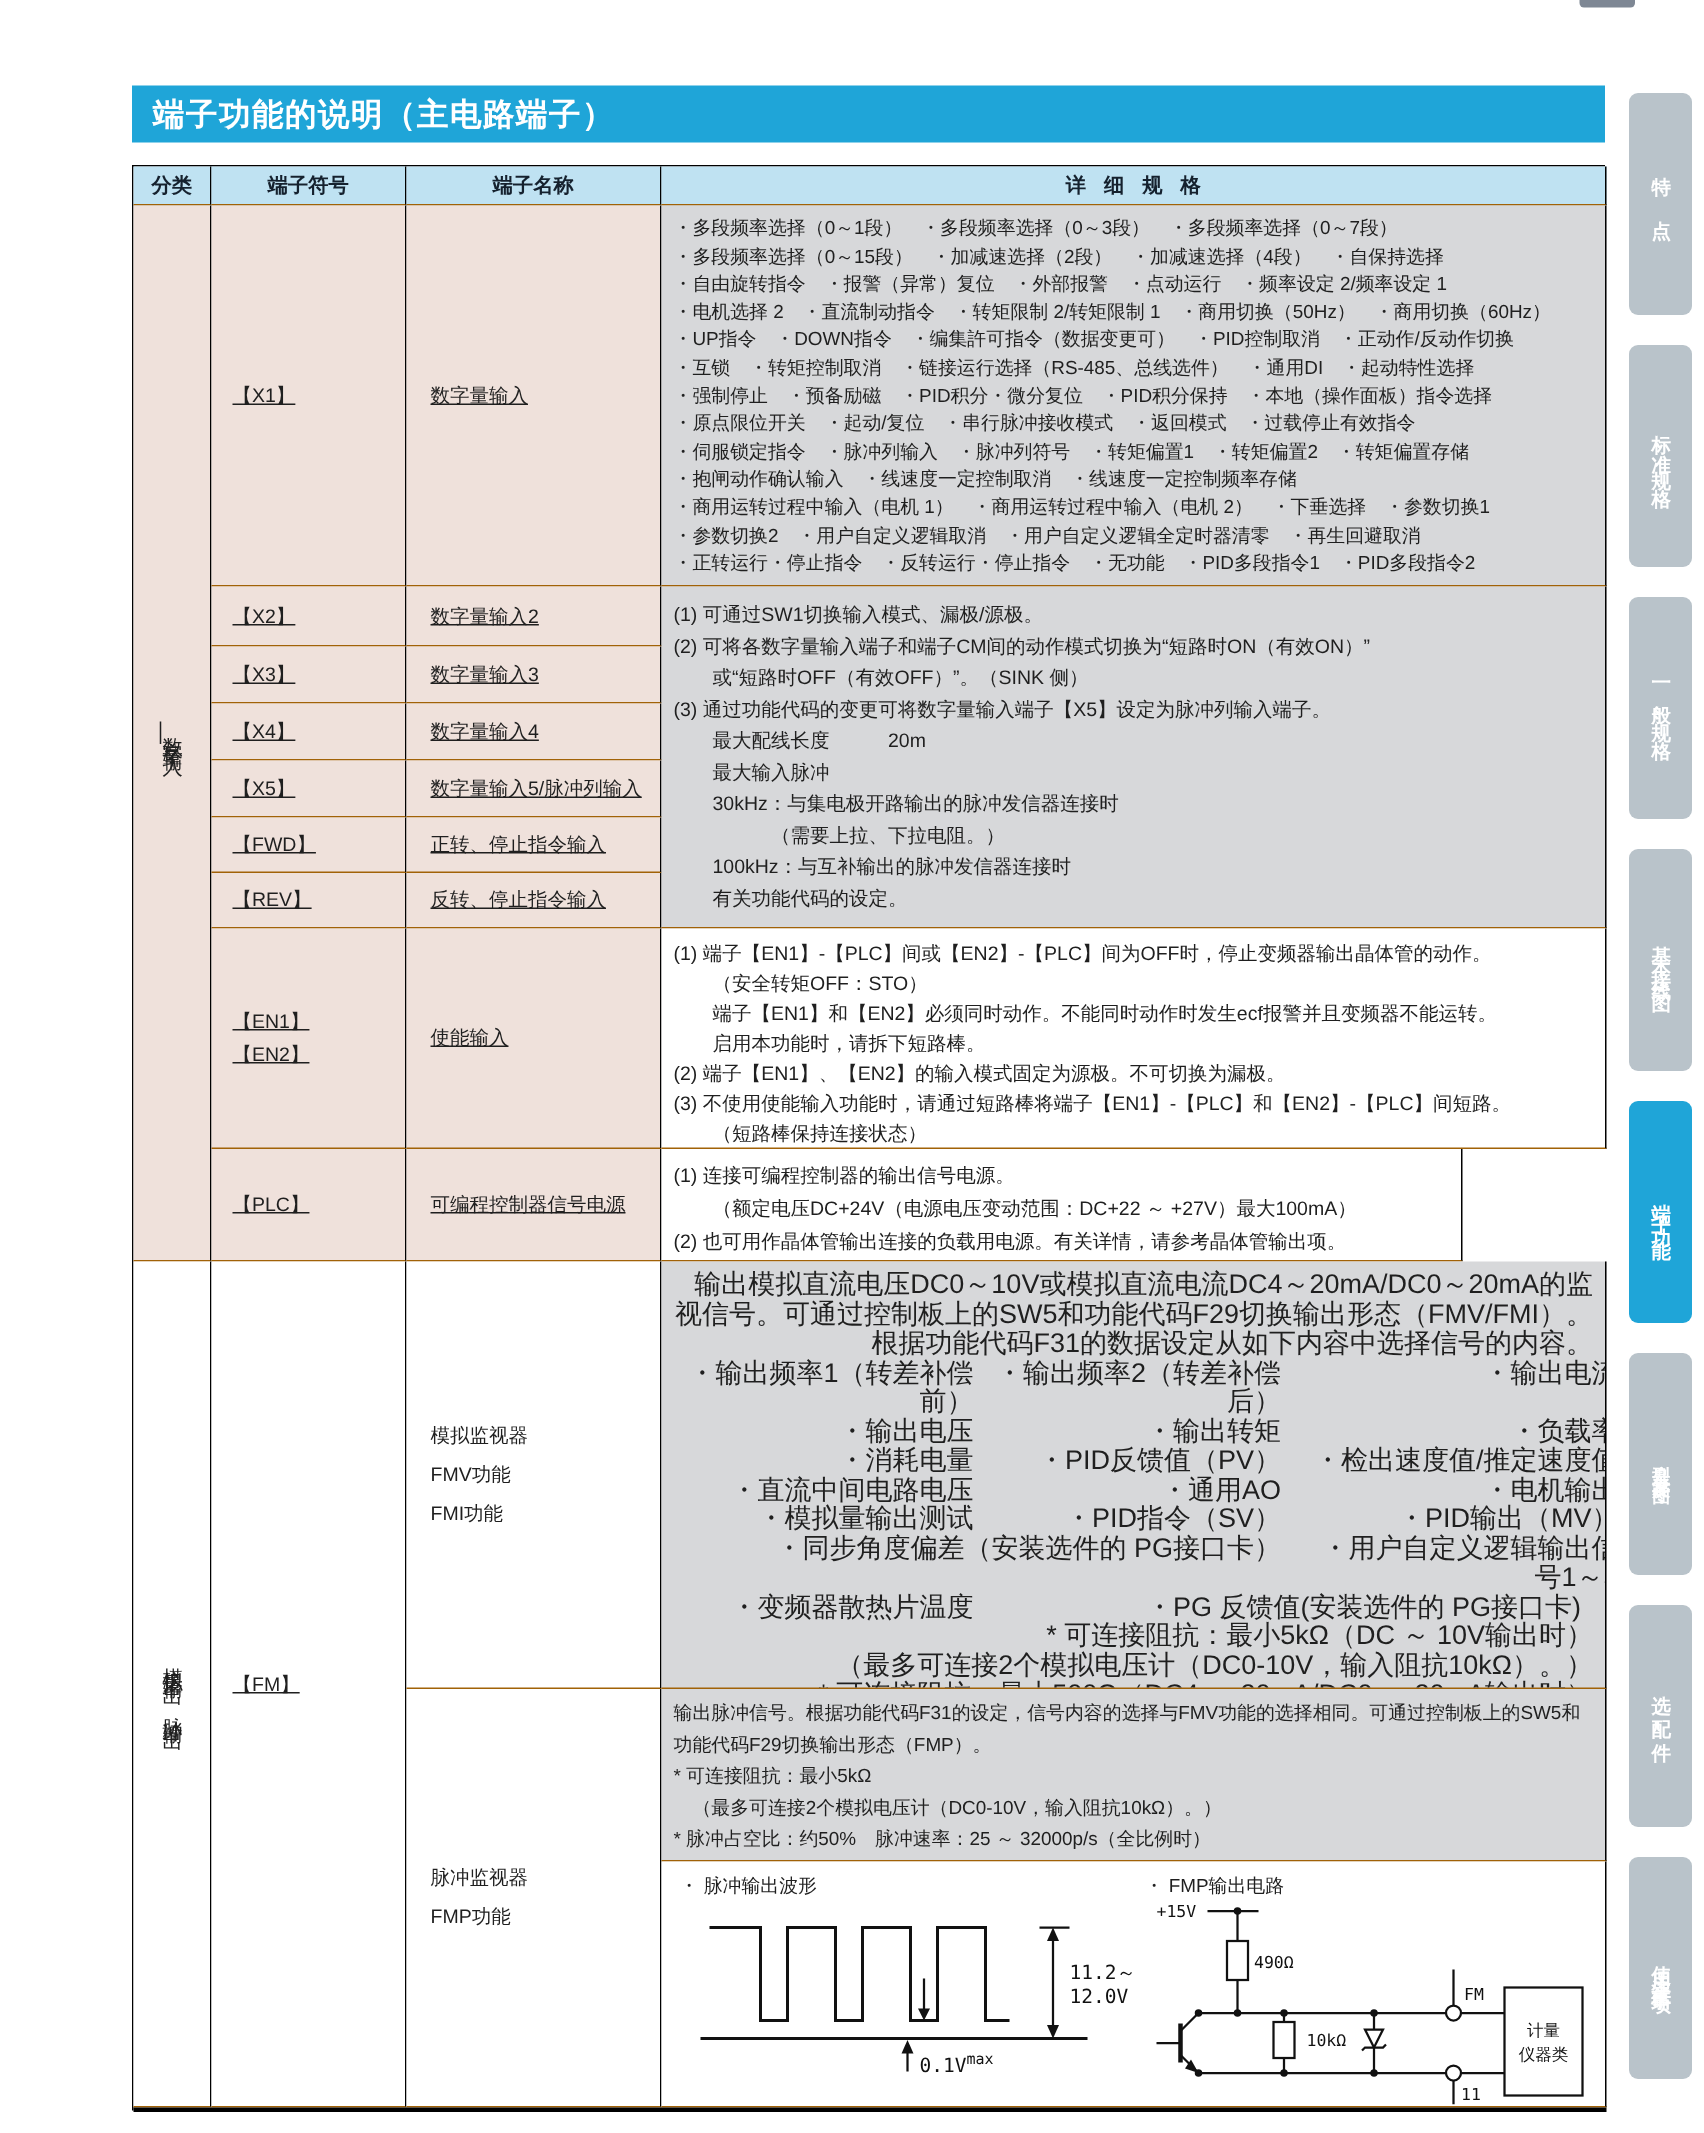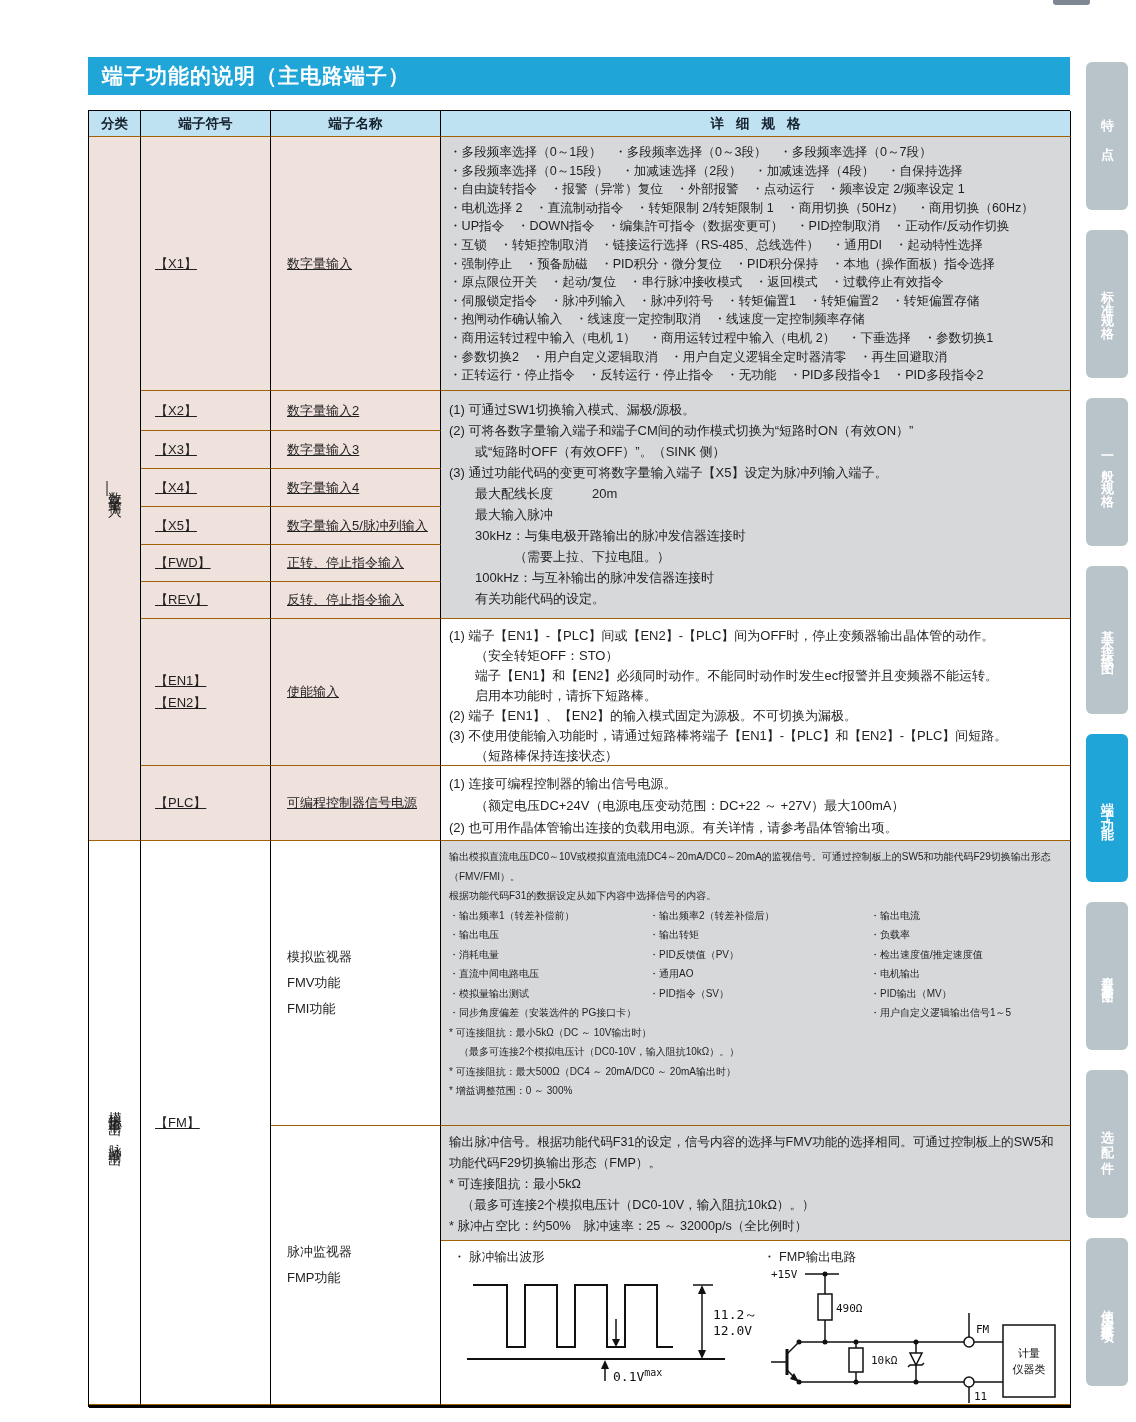--- a/index.html
+++ b/index.html
@@ -24,21 +24,21 @@
   .vtext{display:flex;align-items:center;justify-content:center;
          writing-mode:vertical-rl;text-orientation:upright;font-size:13.5px;letter-spacing:3px;}
   .sym{display:flex;align-items:center;padding-left:14px;font-size:13px;}
   .nm{display:flex;align-items:center;padding-left:16px;font-size:13px;}
   .lines{white-space:pre-line;}
   .det{padding:6px 8px;font-size:12.6px;}
   .fnlist{line-height:18.6px;}
   .notes{line-height:21px;padding-top:8px;font-size:13px;}
   .notes-en{line-height:20px;padding-top:7px;font-size:13px;}
   .notes-plc{line-height:22px;padding-top:7px;font-size:13px;}
-  .fm-det{font-size:10px;line-height:19.5px;padding:6px 8px;}
+  .fm-det{font-size:18px;line-height:19.5px;padding:6px 8px;text-align:right;}
   .sigrow{display:flex;}
   .w1{width:200px;flex:0 0 auto;}
   .w2{width:205px;flex:0 0 auto;}
   .w3{width:209px;flex:0 0 auto;margin-left:16px;}
   .spanA{width:405px;flex:0 0 auto;}
   .fmp-det{font-size:12.6px;line-height:21px;padding:6px 8px;}
   .diag-area{background:#fff;}
   .diag-title{position:absolute;font-size:12.6px;}
   .bottom-bar{position:absolute;left:0;top:1294px;width:982px;height:3px;background:#000;}
   
@@ -121,21 +121,21 @@
     <div class="cell white det notes-en lines" style="left:352px;top:508px;width:630px;height:147px;">(1) 端子【EN1】-【PLC】间或【EN2】-【PLC】间为OFF时，停止变频器输出晶体管的动作。
 　　（安全转矩OFF：STO）
 　　端子【EN1】和【EN2】必须同时动作。不能同时动作时发生ecf报警并且变频器不能运转。
 　　启用本功能时，请拆下短路棒。
 (2) 端子【EN1】、【EN2】的输入模式固定为源极。不可切换为漏极。
 (3) 不使用使能输入功能时，请通过短路棒将端子【EN1】-【PLC】和【EN2】-【PLC】间短路。
 　　（短路棒保持连接状态）</div>
 
     <div class="cell pink sym" style="left:52px;top:655px;width:130px;height:75px;">【PLC】</div>
     <div class="cell pink nm" style="left:182px;top:655px;width:170px;height:75px;">可编程控制器信号电源</div>
-    <div class="cell white det notes-plc lines" style="left:352px;top:655px;width:630px;height:75px;">(1) 连接可编程控制器的输出信号电源。
+    <div class="cell white det notes-plc lines" style="left:352px;top:655px;width:534px;height:75px;">(1) 连接可编程控制器的输出信号电源。
 　　（额定电压DC+24V（电源电压变动范围：DC+22 ～ +27V）最大100mA）
 (2) 也可用作晶体管输出连接的负载用电源。有关详情，请参考晶体管输出项。</div>
 
     <div class="cell white vtext" style="left:0;top:730px;width:52px;height:564px;">模拟量输出/脉冲输出</div>
     <div class="cell white sym" style="left:52px;top:730px;width:130px;height:564px;text-decoration:underline;">【FM】</div>
 
     <div class="cell white nm lines" style="left:182px;top:730px;width:170px;height:285px;line-height:26px;">模拟监视器
 FMV功能
 FMI功能</div>
     <div class="cell gray fm-det" style="left:352px;top:730px;width:630px;height:285px;">
@@ -162,20 +162,24 @@
         <span class="w3">・电机输出</span>
       </div>
       <div class="sigrow">
         <span class="w1">・模拟量输出测试</span>
         <span class="w2">・PID指令（SV）</span>
         <span class="w3">・PID输出（MV）</span>
       </div>
       <div class="sigrow">
         <span class="spanA">・同步角度偏差（安装选件的 PG接口卡）</span>
         <span class="w3">・用户自定义逻辑输出信号1～5</span>
+      </div>
+      <div class="sigrow">
+        <span class="w1">・变频器散热片温度</span>
+        <span class="spanA">・PG 反馈值(安装选件的 PG接口卡)</span>
       </div>
       <div class="lines">* 可连接阻抗：最小5kΩ（DC ～ 10V输出时）
 　（最多可连接2个模拟电压计（DC0-10V，输入阻抗10kΩ）。）
 * 可连接阻抗：最大500Ω（DC4 ～ 20mA/DC0 ～ 20mA输出时）
 * 增益调整范围：0 ～ 300%</div>
     </div>
 
     <div class="cell white nm lines" style="left:182px;top:1015px;width:170px;height:279px;line-height:26px;">脉冲监视器
 FMP功能</div>
     <div class="cell gray fmp-det" style="left:352px;top:1015px;width:630px;height:115px;">

